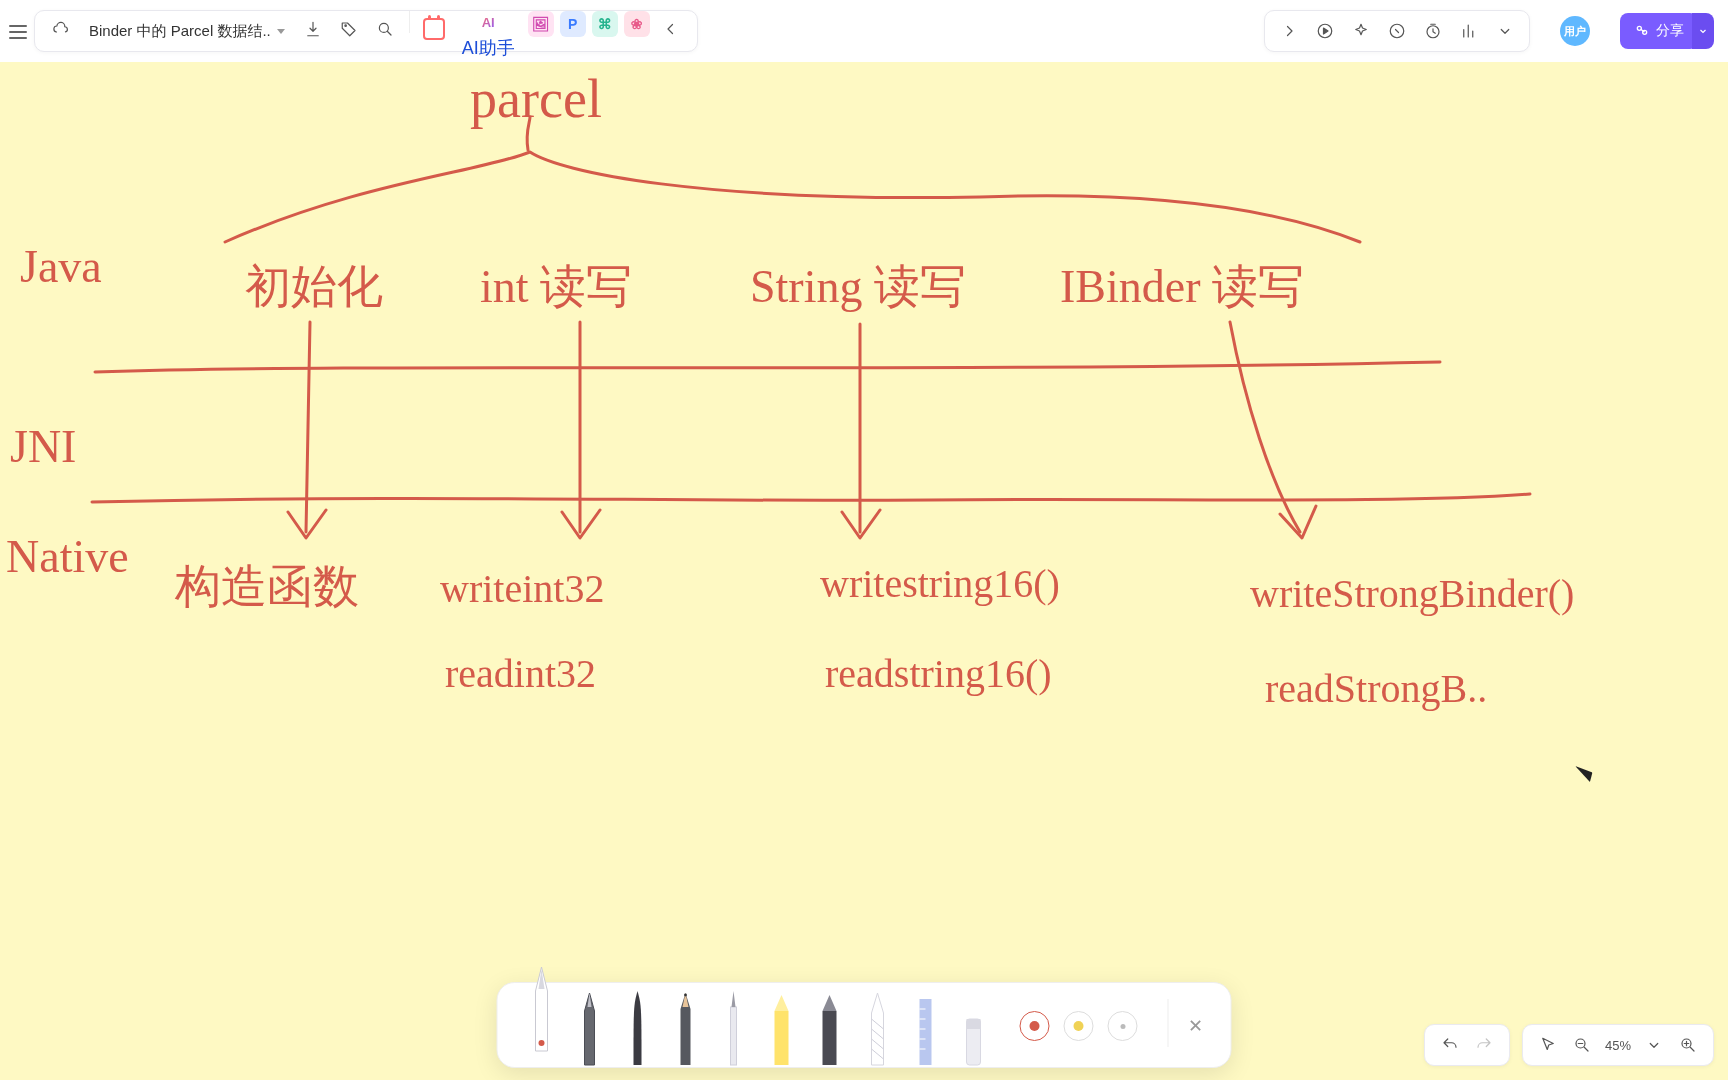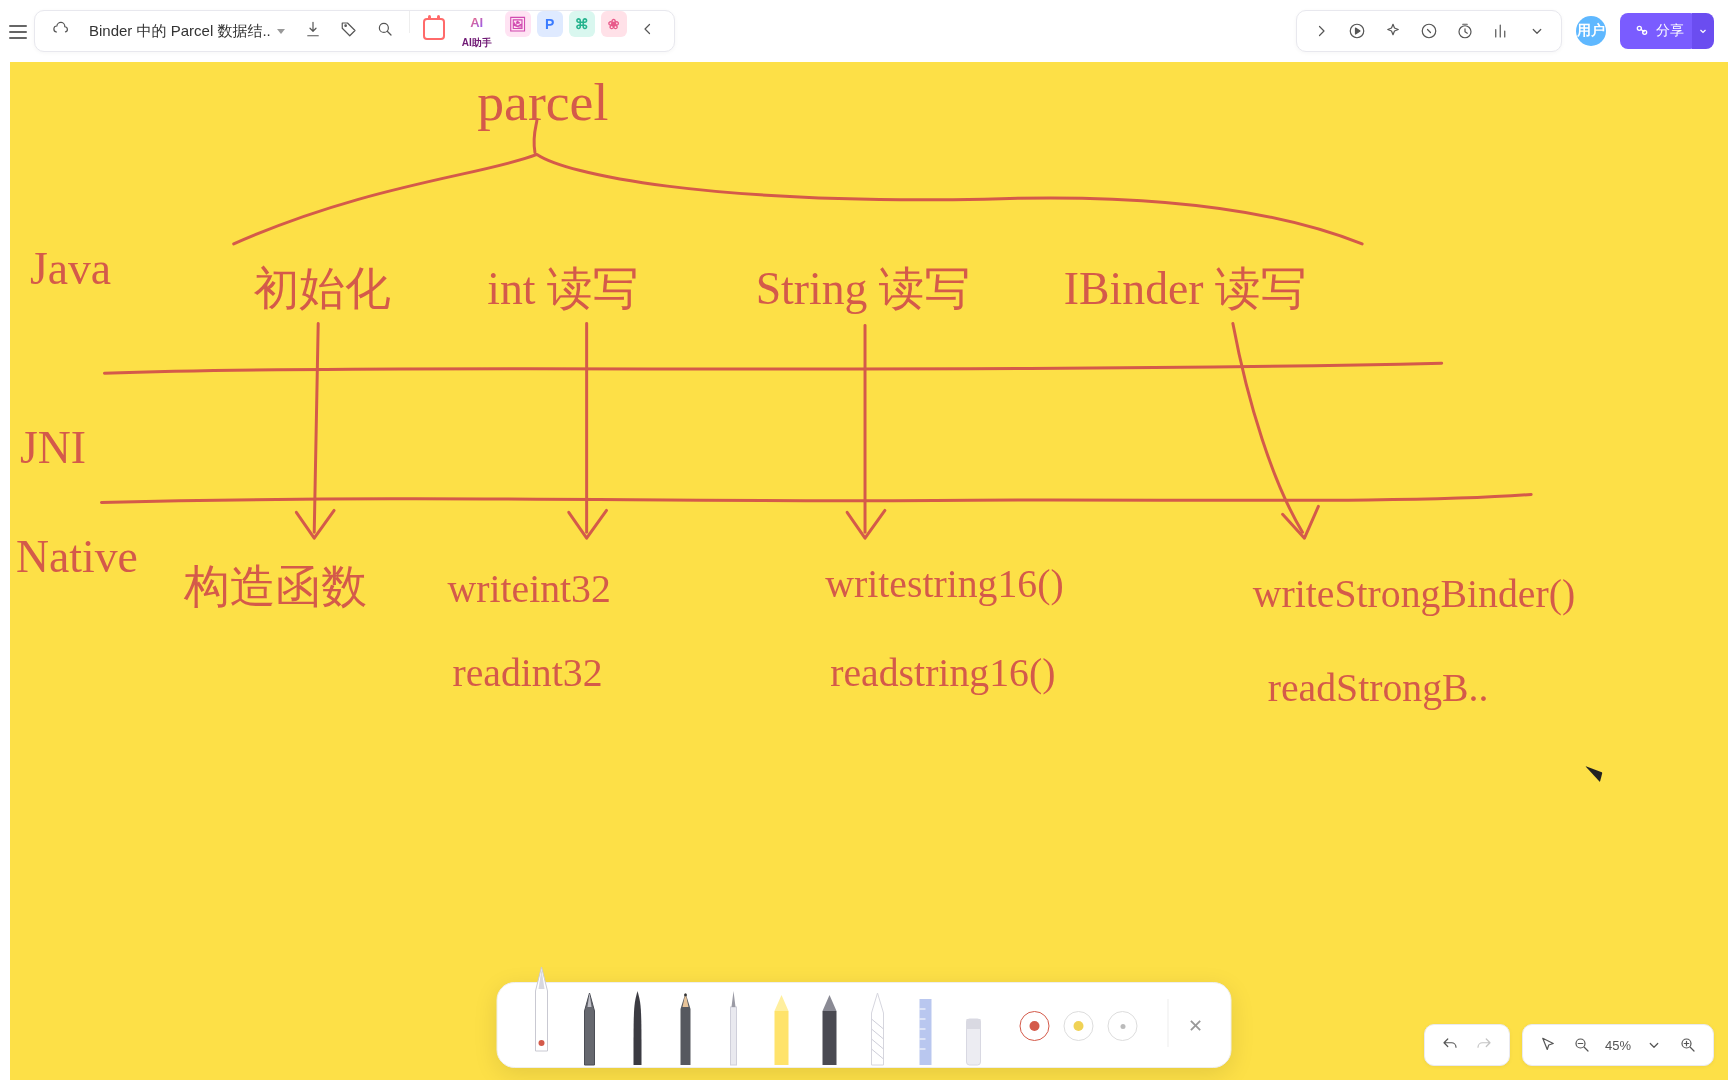--- a/index.html
+++ b/index.html
@@ -5,41 +5,41 @@
   * { margin:0; padding:0; box-sizing:border-box; }
   html,body { width:1728px; height:1080px; font-family:-apple-system,"PingFang SC",sans-serif; background:#fff; overflow:hidden; }
   .top-left { position:absolute; top:10px; left:20px; height:42px; display:flex; background:#fff; border:1px solid #e8e8ee; border-radius:10px; padding:0 8px; box-shadow:0 1px 4px rgba(0,0,0,.04); } 
   .icon-btn { width:36px; height:36px; display:flex; align-items:center; justify-content:center; color:#555; cursor:pointer; border-radius:6px; }
   .title-drop { display:flex; align-items:center; gap:6px; padding:0 10px; cursor:pointer; color:#333; font-size:15px; max-width:230px;}
   .title-drop .t{white-space:nowrap;overflow:hidden;text-overflow:ellipsis;}
   .chev{width:0;height:0;border-left:4px solid transparent;border-right:4px solid transparent;border-top:5px solid #999;}
   .sep{width:1px;height:22px;background:#eee;margin:0 6px;}
   .ai-pill{display:flex;align-items:center;gap:6px;padding:4px 10px;border-radius:6px;cursor:pointer;flex-direction:column;}
   .ai-logo{font-weight:700;font-size:13px;background:linear-gradient(135deg,#ff6a6a,#8a5cff);-webkit-background-clip:text;color:transparent;}
-  .ai-txt{font-size:10px;color:#701a75;font-weight:700;}
+  .ai-txt{font-size:18px;color:#1d4ed8;font-weight:400;}
   .mini-sq{width:26px;height:26px;border-radius:6px;display:flex;align-items:center;justify-content:center;font-size:14px;font-weight:700;margin:0 3px;cursor:pointer;}
   .sq-pink{background:#ffe3f3;color:#d14bb1;} .sq-blue{background:#dfeaff;color:#3a7bff;} .sq-teal{background:#d9f7ef;color:#26b38e;} .sq-rose{background:#ffe1e8;color:#e85a8a;}
   .cal{width:22px;height:22px;border:2px solid #ff6a6a;border-radius:4px;position:relative;}
   .cal:before{content:"";position:absolute;top:-5px;left:3px;width:3px;height:5px;background:#ff6a6a;border-radius:2px;}
   .cal:after{content:"";position:absolute;top:-5px;right:3px;width:3px;height:5px;background:#ff6a6a;border-radius:2px;}
 
   .menu-standalone{position:absolute;left:4px;top:18px;width:28px;height:28px;display:flex;flex-direction:column;gap:4px;justify-content:center;align-items:center;cursor:pointer;}
   .menu-standalone span{width:18px;height:2px;background:#666;border-radius:2px;}
 
   .top-left{left:34px;} 
 
   .top-right{position:absolute;top:10px;right:14px;height:42px;display:flex;align-items:center;gap:8px;}
   .right-pill{display:flex;align-items:center;background:#fff;border:1px solid #e8e8ee;border-radius:10px;padding:0 6px;height:42px;box-shadow:0 1px 4px rgba(0,0,0,.04);}
-  .avatar{width:30px;height:30px;border-radius:50%;background:#5fb8ff;color:#fff;font-size:14px;display:flex;align-items:center;justify-content:center;font-weight:600;margin:0 6px;}
+  .avatar{width:30px;height:30px;border-radius:50%;background:#5fb8ff;color:#fff;font-size:11px;display:flex;align-items:center;justify-content:center;font-weight:600;margin:0 22px;}
   .share-btn{height:36px;padding:0 14px;border-radius:8px;background:#7a5cff;color:#fff;display:flex;align-items:center;gap:6px;font-size:14px;cursor:pointer;}
   .share-chev{width:22px;height:36px;background:#6b4df0;border-radius:0 8px 8px 0;margin-left:-6px;display:flex;align-items:center;justify-content:center;}
   .svg{width:18px;height:18px;stroke:#555;stroke-width:1.6;fill:none;stroke-linecap:round;stroke-linejoin:round;}
 
   
-  .canvas{position:absolute;inset:0;top:62px;bottom:0;background:#fde047;margin-left:10px;}
+  .canvas{position:absolute;inset:0;top:62px;bottom:0;background:#fef9c3;}
   .canvas svg{position:absolute;inset:0;width:100%;height:100%;}
   .hand{stroke:#d45a4a;stroke-width:3;fill:none;stroke-linecap:round;stroke-linejoin:round;}
   .tx{fill:#d45a4a;font-family:"Comic Sans MS","Segoe Script",cursive;font-size:46px;}
   .tx-lg{font-size:54px;}
   .tx-sm{font-size:40px;}
   .cursor-img{position:absolute;left:1578px;top:700px;width:20px;height:20px;transform:rotate(-20deg);}
   .cursor-img:before{content:"";position:absolute;width:14px;height:20px;background:#222;clip-path:polygon(0 0,60% 100%,100% 60%);}
   
   
   .tray{position:absolute;left:50%;transform:translateX(-50%);bottom:12px;height:86px;background:#fff;border:1px solid #eee;border-radius:18px;box-shadow:0 6px 24px rgba(0,0,0,.10);display:flex;align-items:flex-end;padding:0 20px;}

